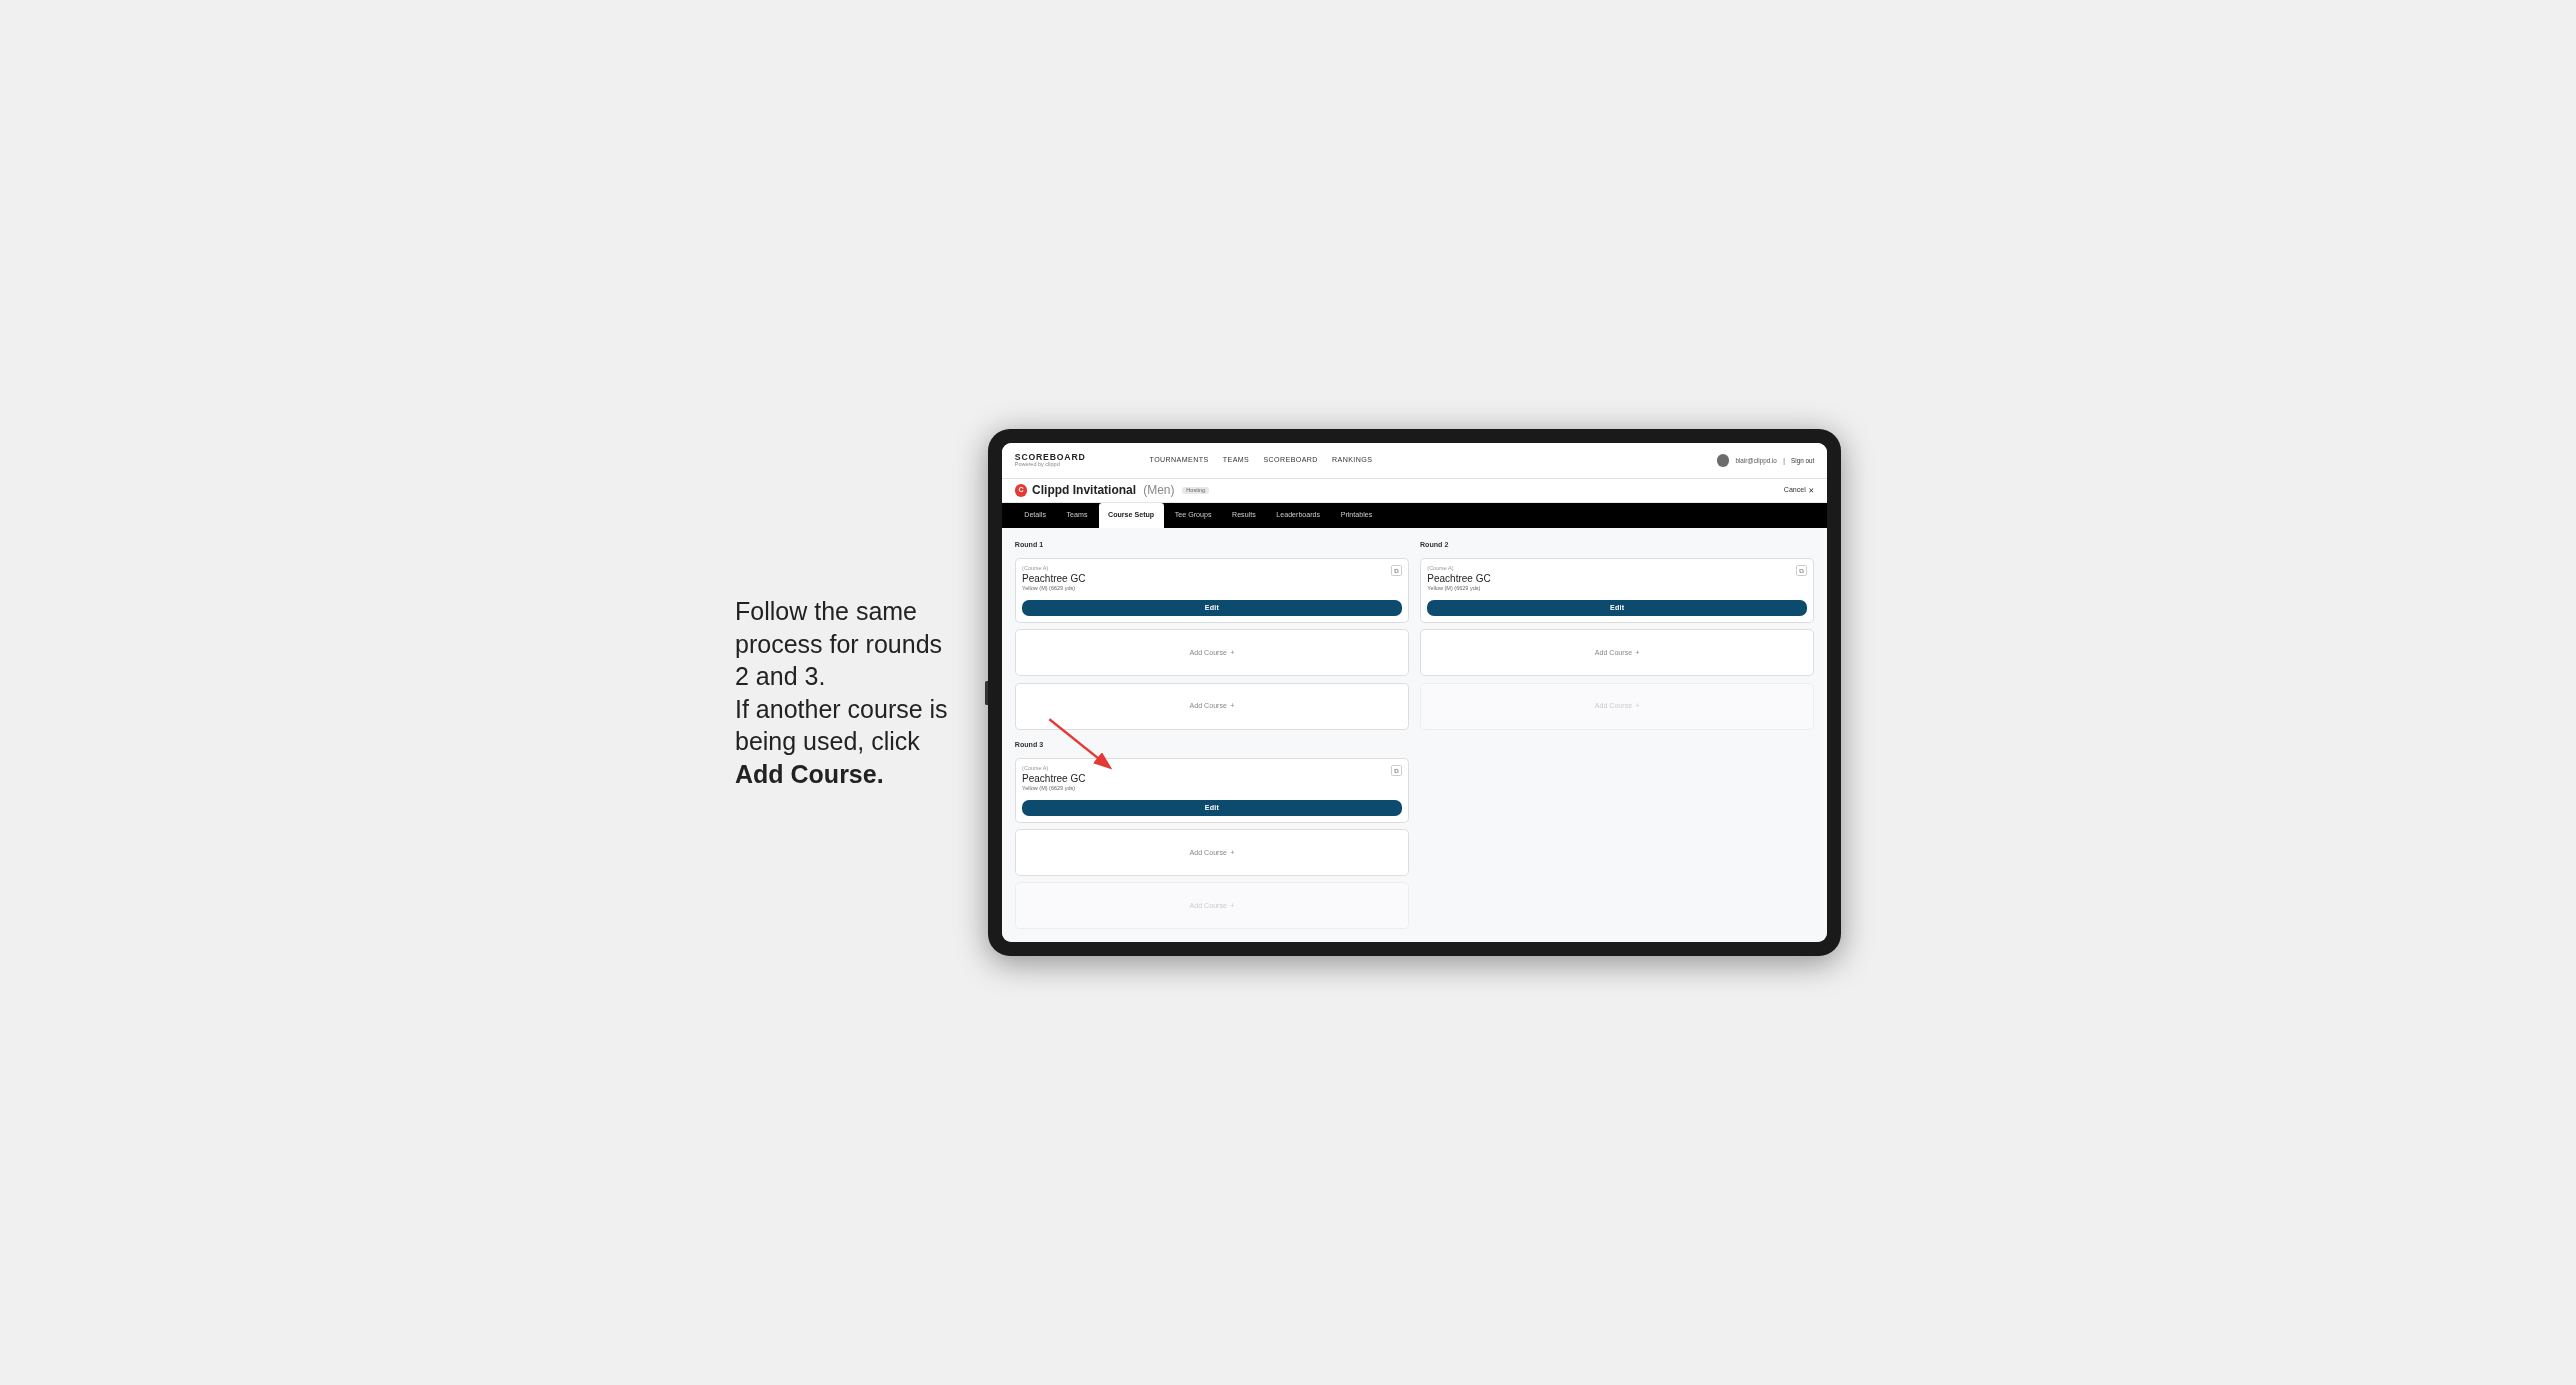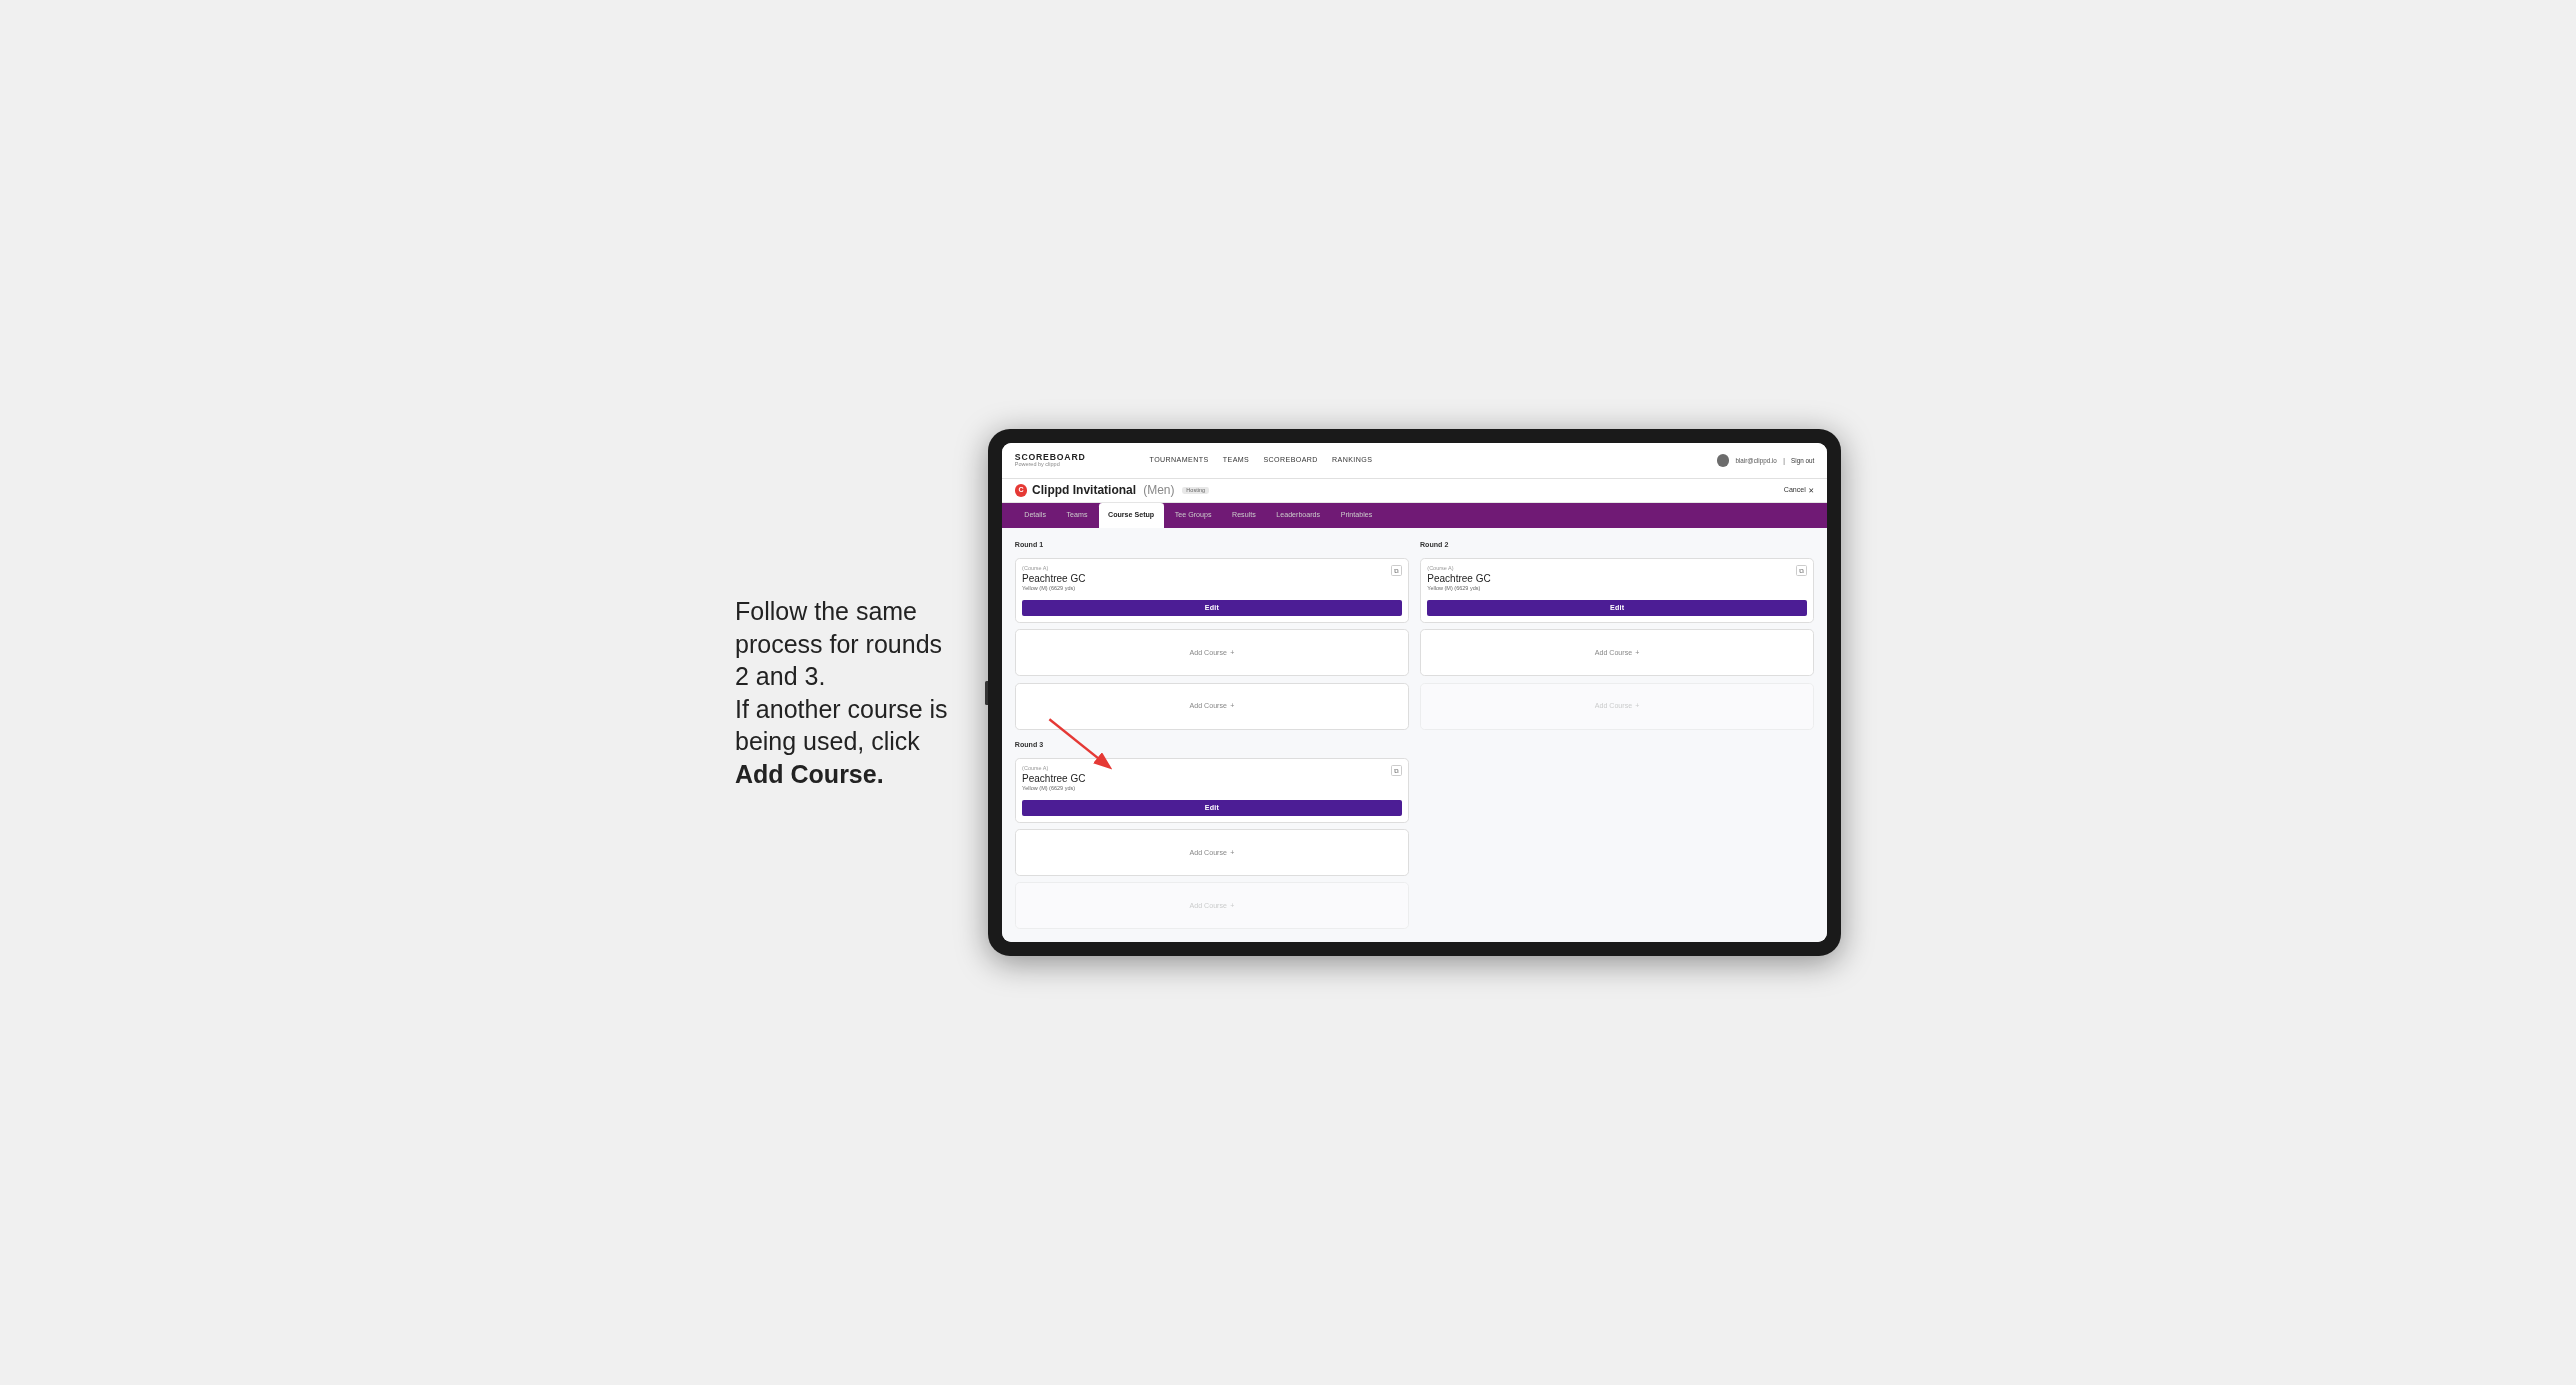--- a/index.html
+++ b/index.html
@@ -148,21 +148,21 @@
       background: none;
       border: none;
       cursor: pointer;
       display: flex;
       align-items: center;
       gap: 2.4px;
     }
 
     
     .tabs-bar {
-      background: #701a75;
+      background: #000000;
       display: flex;
       align-items: center;
       padding: 0 12.6px;
       height: 25px;
       gap: 1.6px;
     }
     .tab-item {
       padding: 0 9.5px;
       height: 25px;
       display: flex;
@@ -249,24 +249,24 @@
       cursor: pointer;
       display: flex;
       align-items: center;
       justify-content: center;
       font-size: 6.3px;
       color: #666;
     }
 
     .edit-btn {
       width: 100%;
-      background: #4c1d95;
+      background: #0c4a6e;
       color: #fff;
       border: none;
-      border-radius: 2px;
+      border-radius: 7px;
       padding: 4px 0;
       font-size: 7.1px;
       font-weight: 600;
       cursor: pointer;
       letter-spacing: 0.2px;
     }
 
     .add-course-card {
       background: #fff;
       border: 0.8px solid #ddd;

